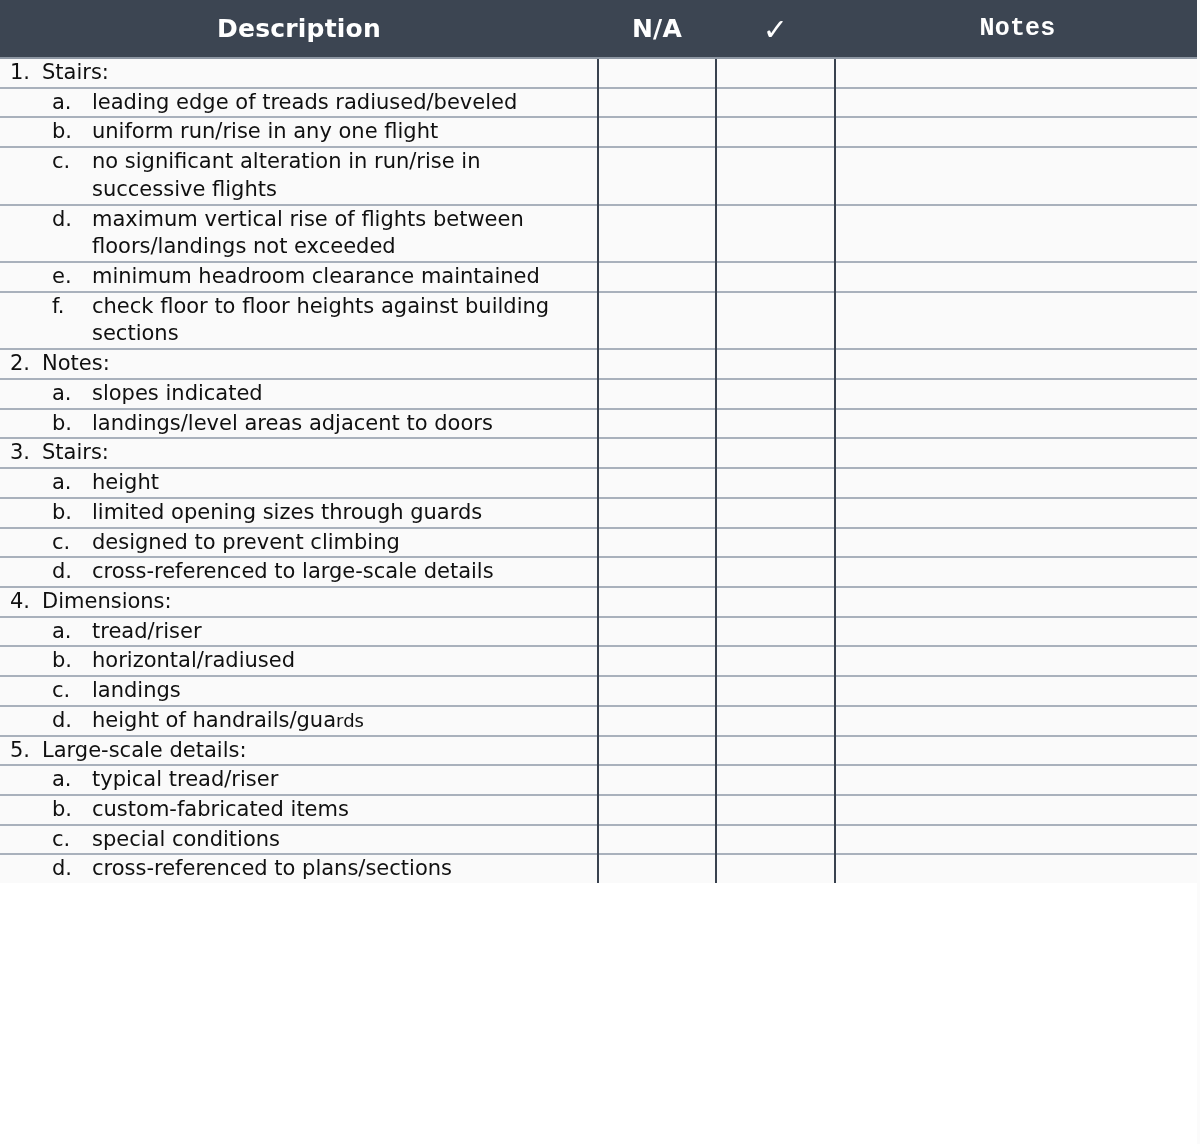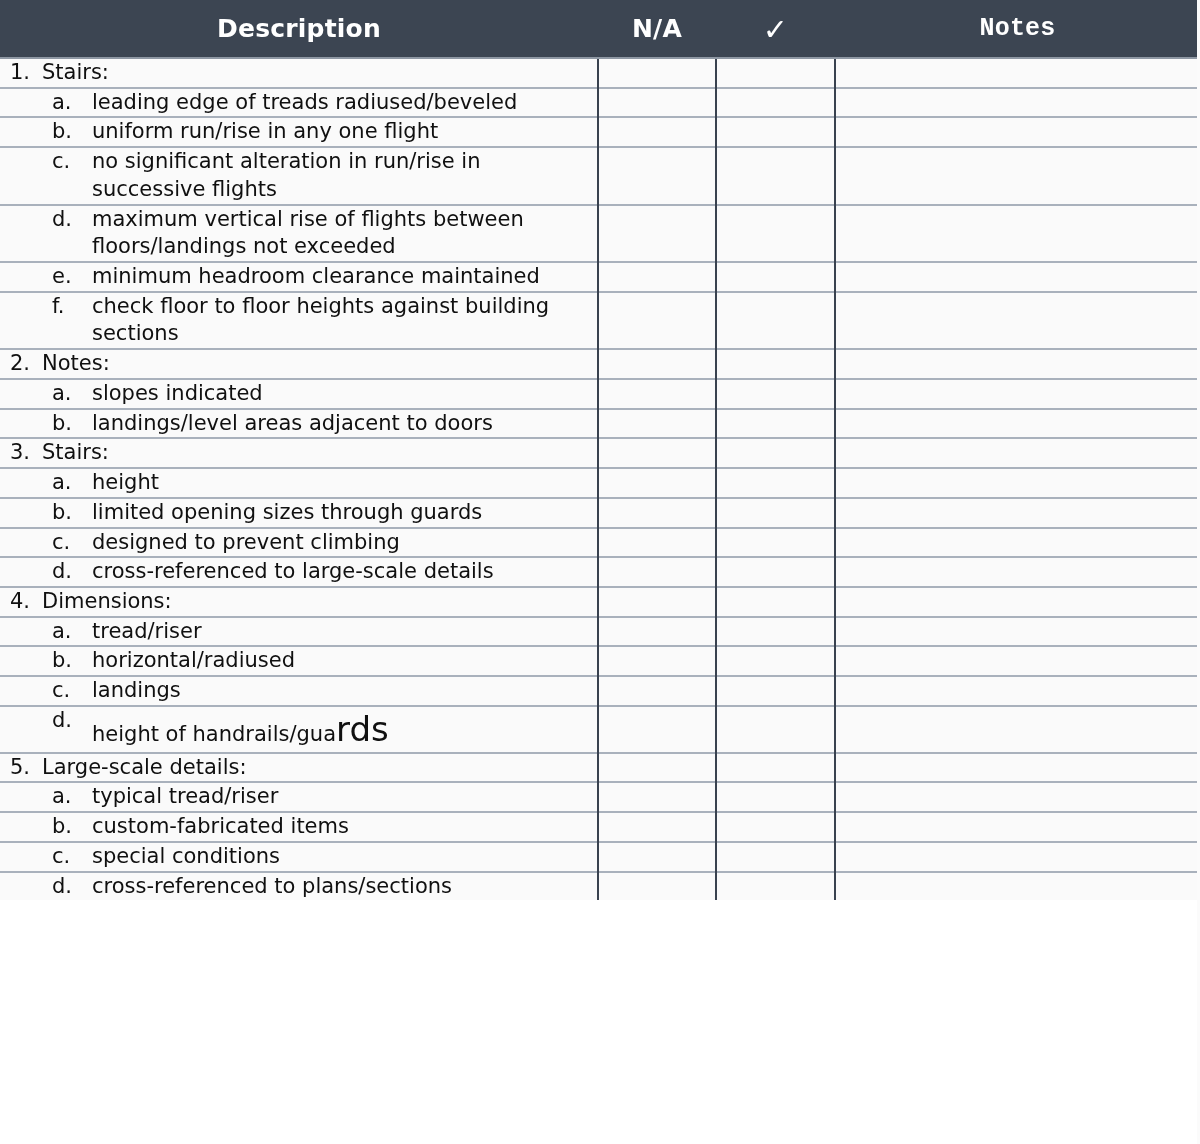--- a/index.html
+++ b/index.html
@@ -107,21 +107,21 @@
   .item.level-alpha .marker {
     width: 92px;
     padding-left: 52px;
     box-sizing: border-box;
   }
   .item.level-alpha .label {
     padding-right: 22px;
   }
 
   .big-tail {
-    font-size: 34px;
+    font-size: 18px;
   }
 
   .table-right-edge {
     position: absolute;
     top: 0;
     right: 0;
     width: 3px;
     height: 1144px;
     background: #fbfbfb;
   }

